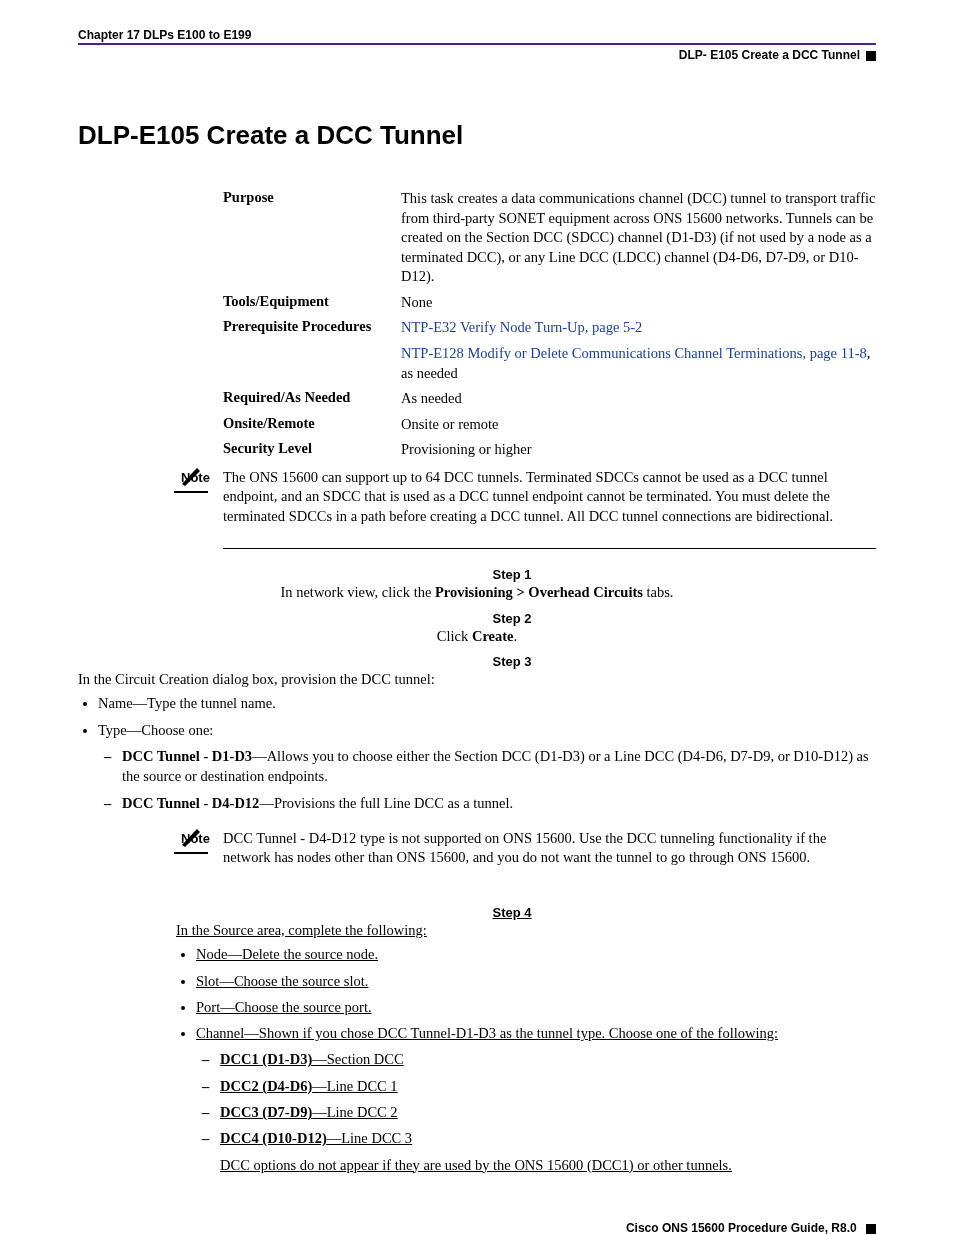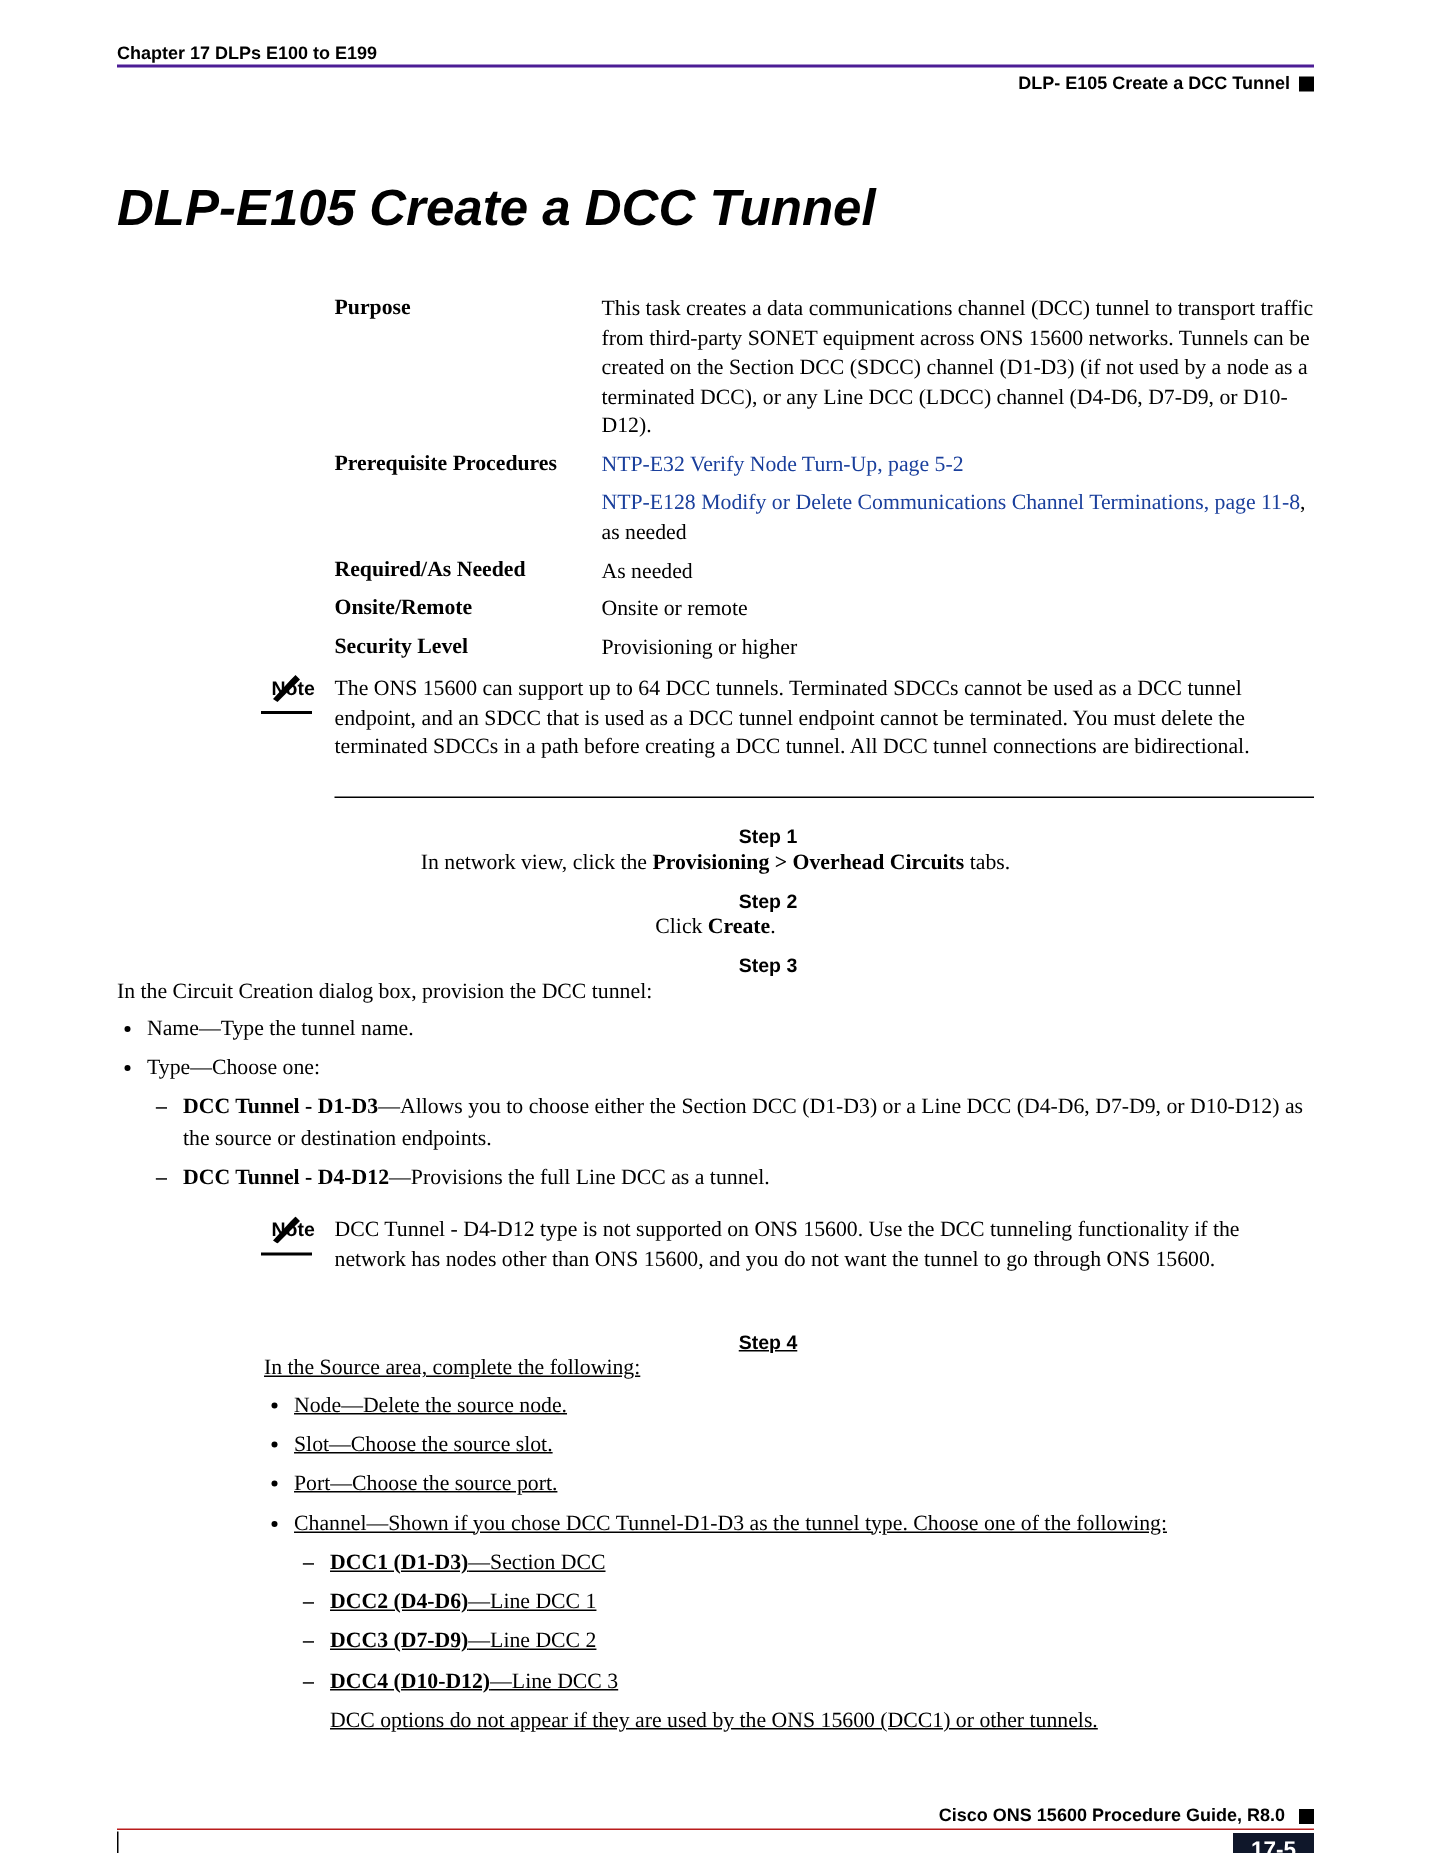--- a/index.html
+++ b/index.html
@@ -34,23 +34,22 @@
     display: inline-block;
     width: 10px;
     height: 10px;
     background: #000;
     margin-left: 6px;
     vertical-align: middle;
   }
   h1.title {
     font-family: Arial, Helvetica, sans-serif;
     font-weight: bold;
-    font-size: 34px;
+    font-size: 26px;
     margin: 58px 0 38px 0;
-    font-style: italic;
   }
   .meta-table {
     margin-left: 145px;
     margin-right: 0;
     margin-bottom: 8px;
   }
   .meta-row {
     display: flex;
     align-items: flex-start;
     margin-bottom: 6px;
@@ -192,20 +191,24 @@
   <div class="top-section">
     <span class="top-section-inner">DLP- E105 Create a DCC Tunnel</span>
   </div>
 
   <h1 class="title">DLP-E105 Create a DCC Tunnel</h1>
 
   <div class="meta-table">
     <div class="meta-row">
       <div class="meta-label">Purpose</div>
       <div class="meta-val">This task creates a data communications channel (DCC) tunnel to transport traffic from third-party SONET equipment across ONS 15600 networks. Tunnels can be created on the Section DCC (SDCC) channel (D1-D3) (if not used by a node as a terminated DCC), or any Line DCC (LDCC) channel (D4-D6, D7-D9, or D10-D12).</div>
+    </div>
+    <div class="meta-row">
+      <div class="meta-label">Tools/Equipment</div>
+      <div class="meta-val">None</div>
     </div>
     <div class="meta-row">
       <div class="meta-label">Prerequisite Procedures</div>
       <div class="meta-val">
         <span class="link">NTP-E32 Verify Node Turn-Up, page 5-2</span>
       </div>
     </div>
     <div class="meta-row">
       <div class="meta-label"></div>
       <div class="meta-val">

